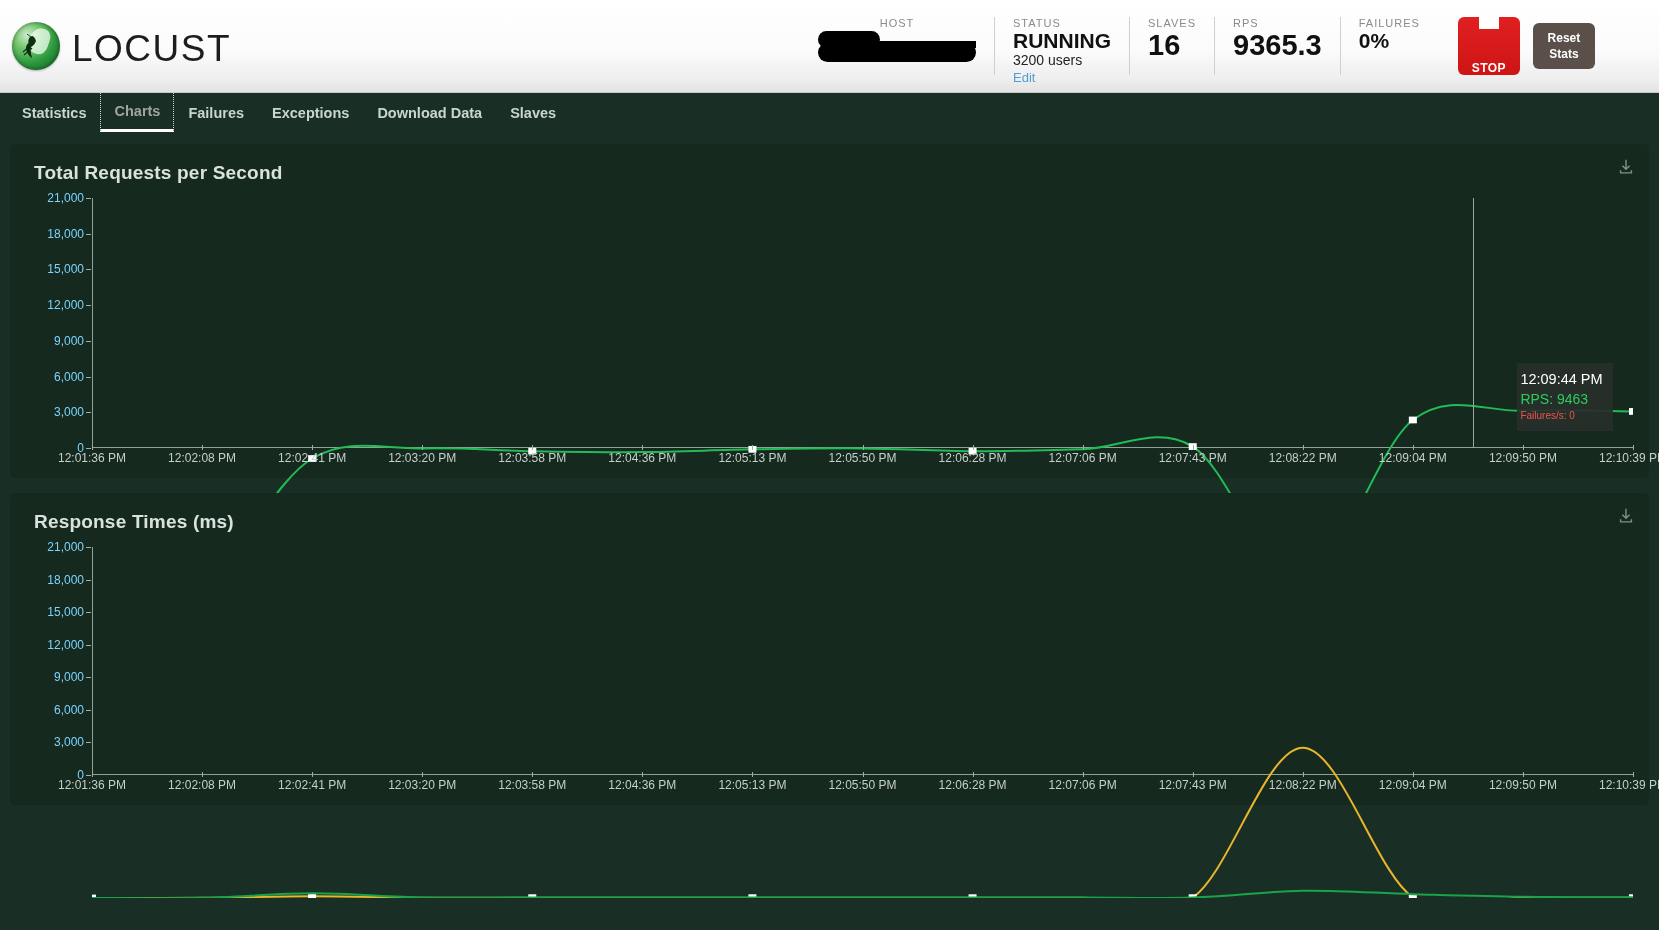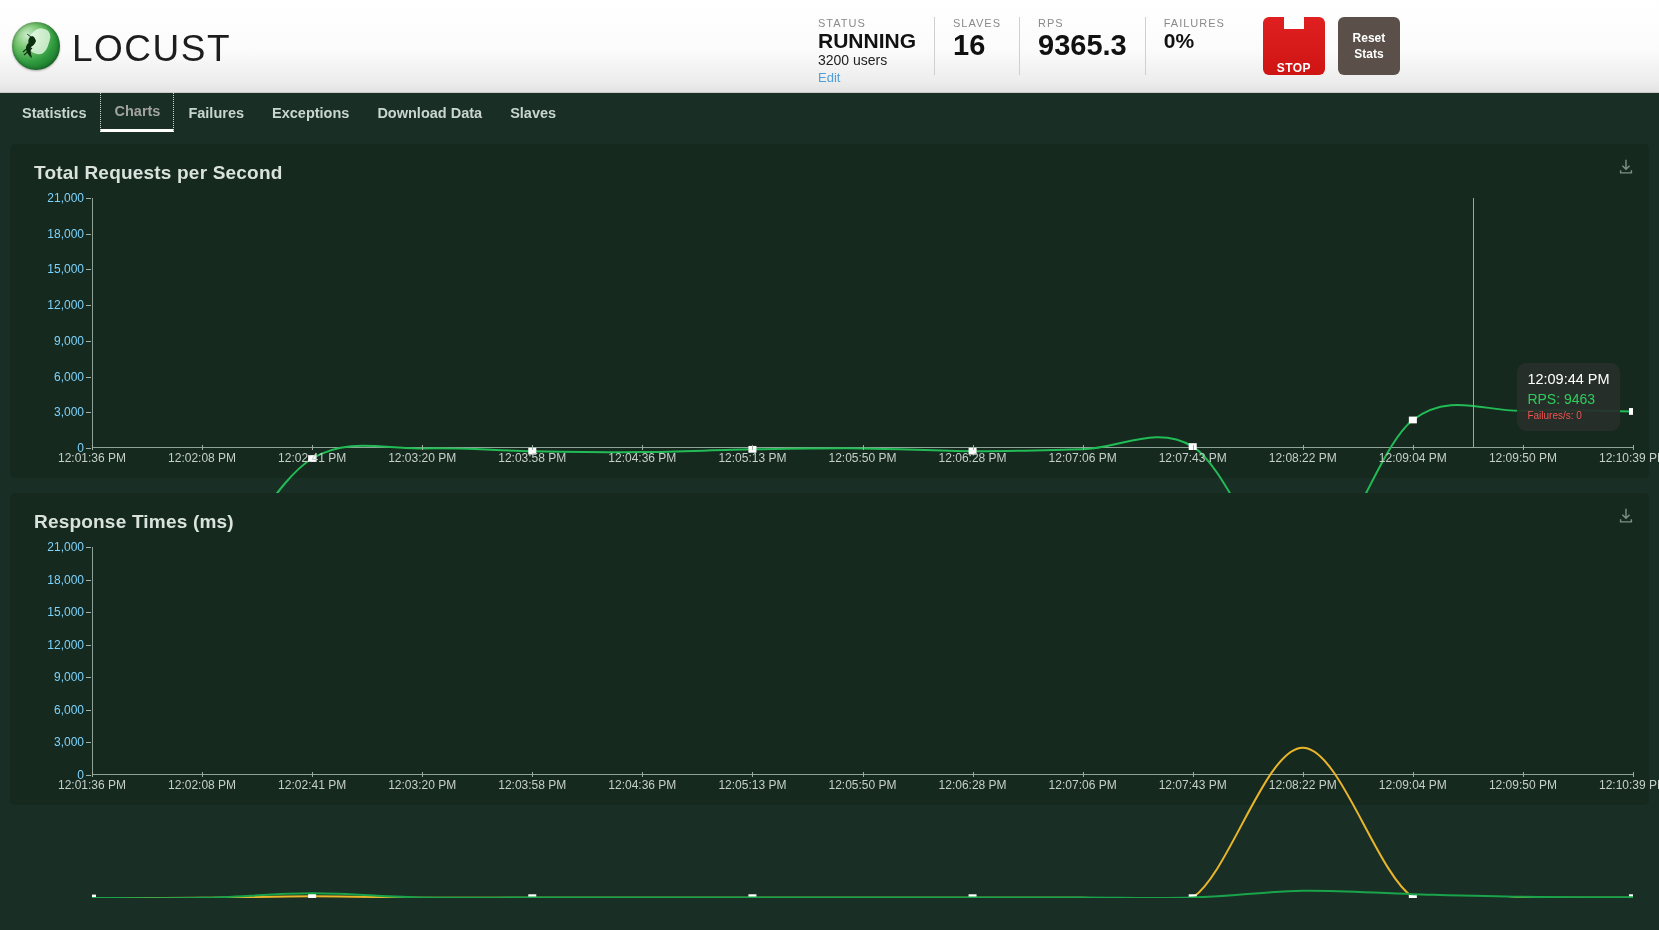--- a/index.html
+++ b/index.html
@@ -102,21 +102,21 @@
     border-radius: 6px;
     display: flex; flex-direction: column;
     align-items: center; justify-content: center;
     margin-left: 20px; cursor: pointer;
     border: none;
     gap: 27px;
   }
   .btn-stop .sq { width: 20px; height: 20px; background: #fff; }
   .btn-stop .lbl { color: #fff; font-size: 12px; font-weight: bold; margin-top: 5px; letter-spacing: .5px; }
   .btn-reset {
-    width: 62px; height: 58px;
+    width: 62px; height: 46px;
     background: #5a5049;
     border-radius: 6px;
     display: flex; flex-direction: column;
     align-items: center; justify-content: center;
     margin-left: 13px; margin-right: 18px; cursor: pointer;
     border: none;
     color: #fff; font-size: 12px; font-weight: bold; line-height: 1.35;
     text-align: center;
   }
 
@@ -207,22 +207,22 @@
     width: 1px; height: 5px; background: #9fb0a6;
   }
 
   .crosshair {
     position: absolute; top: 0; bottom: 0; width: 1px;
     background: #9aa9a0;
   }
   .tooltip {
     position: absolute;
     background: rgba(40,46,42,.93);
-    border-radius: 9px;
-    padding: 6px 10px 7px 10px;
+    border-radius: 0;
+    padding: 6px 10px 7px 3px;
     line-height: 1.42;
     white-space: nowrap;
     pointer-events: none;
   }
   .tt-time { font-size: 14.5px; color: #ffffff; }
   .tt-rps { font-size: 14px; color: #2ecc5e; }
   .tt-fail { font-size: 10px; color: #ef5350; }
 </style>
 </head>
 <body>
@@ -237,20 +237,28 @@
         <path d="M10 11 L2 18" stroke="#0b2f10" stroke-width="1.1" fill="none"></path>
         <path d="M11 14 L3 21" stroke="#0b2f10" stroke-width="1.1" fill="none"></path>
         <path d="M10 3 L6 0" stroke="#0b2f10" stroke-width=".9" fill="none"></path>
       </svg>
     </div>
     <div class="logo-text">LOCUST</div>
   </div>
 
   <div class="stats-wrap">
 
+    <div class="stat host-stat">
+      <div class="stat-label">HOST</div>
+      <div class="host-redaction">
+        <div class="bar1"></div>
+          <div class="bar3"></div>
+          <div class="bar2"></div>
+      </div>
+    </div>
 
     <div class="stat">
       <div class="stat-label">STATUS</div>
       <div class="stat-value">RUNNING</div>
       <div class="stat-sub">3200 users</div>
       <div class="stat-edit">Edit</div>
     </div>
 
     <div class="stat">
       <div class="stat-label">SLAVES</div>

